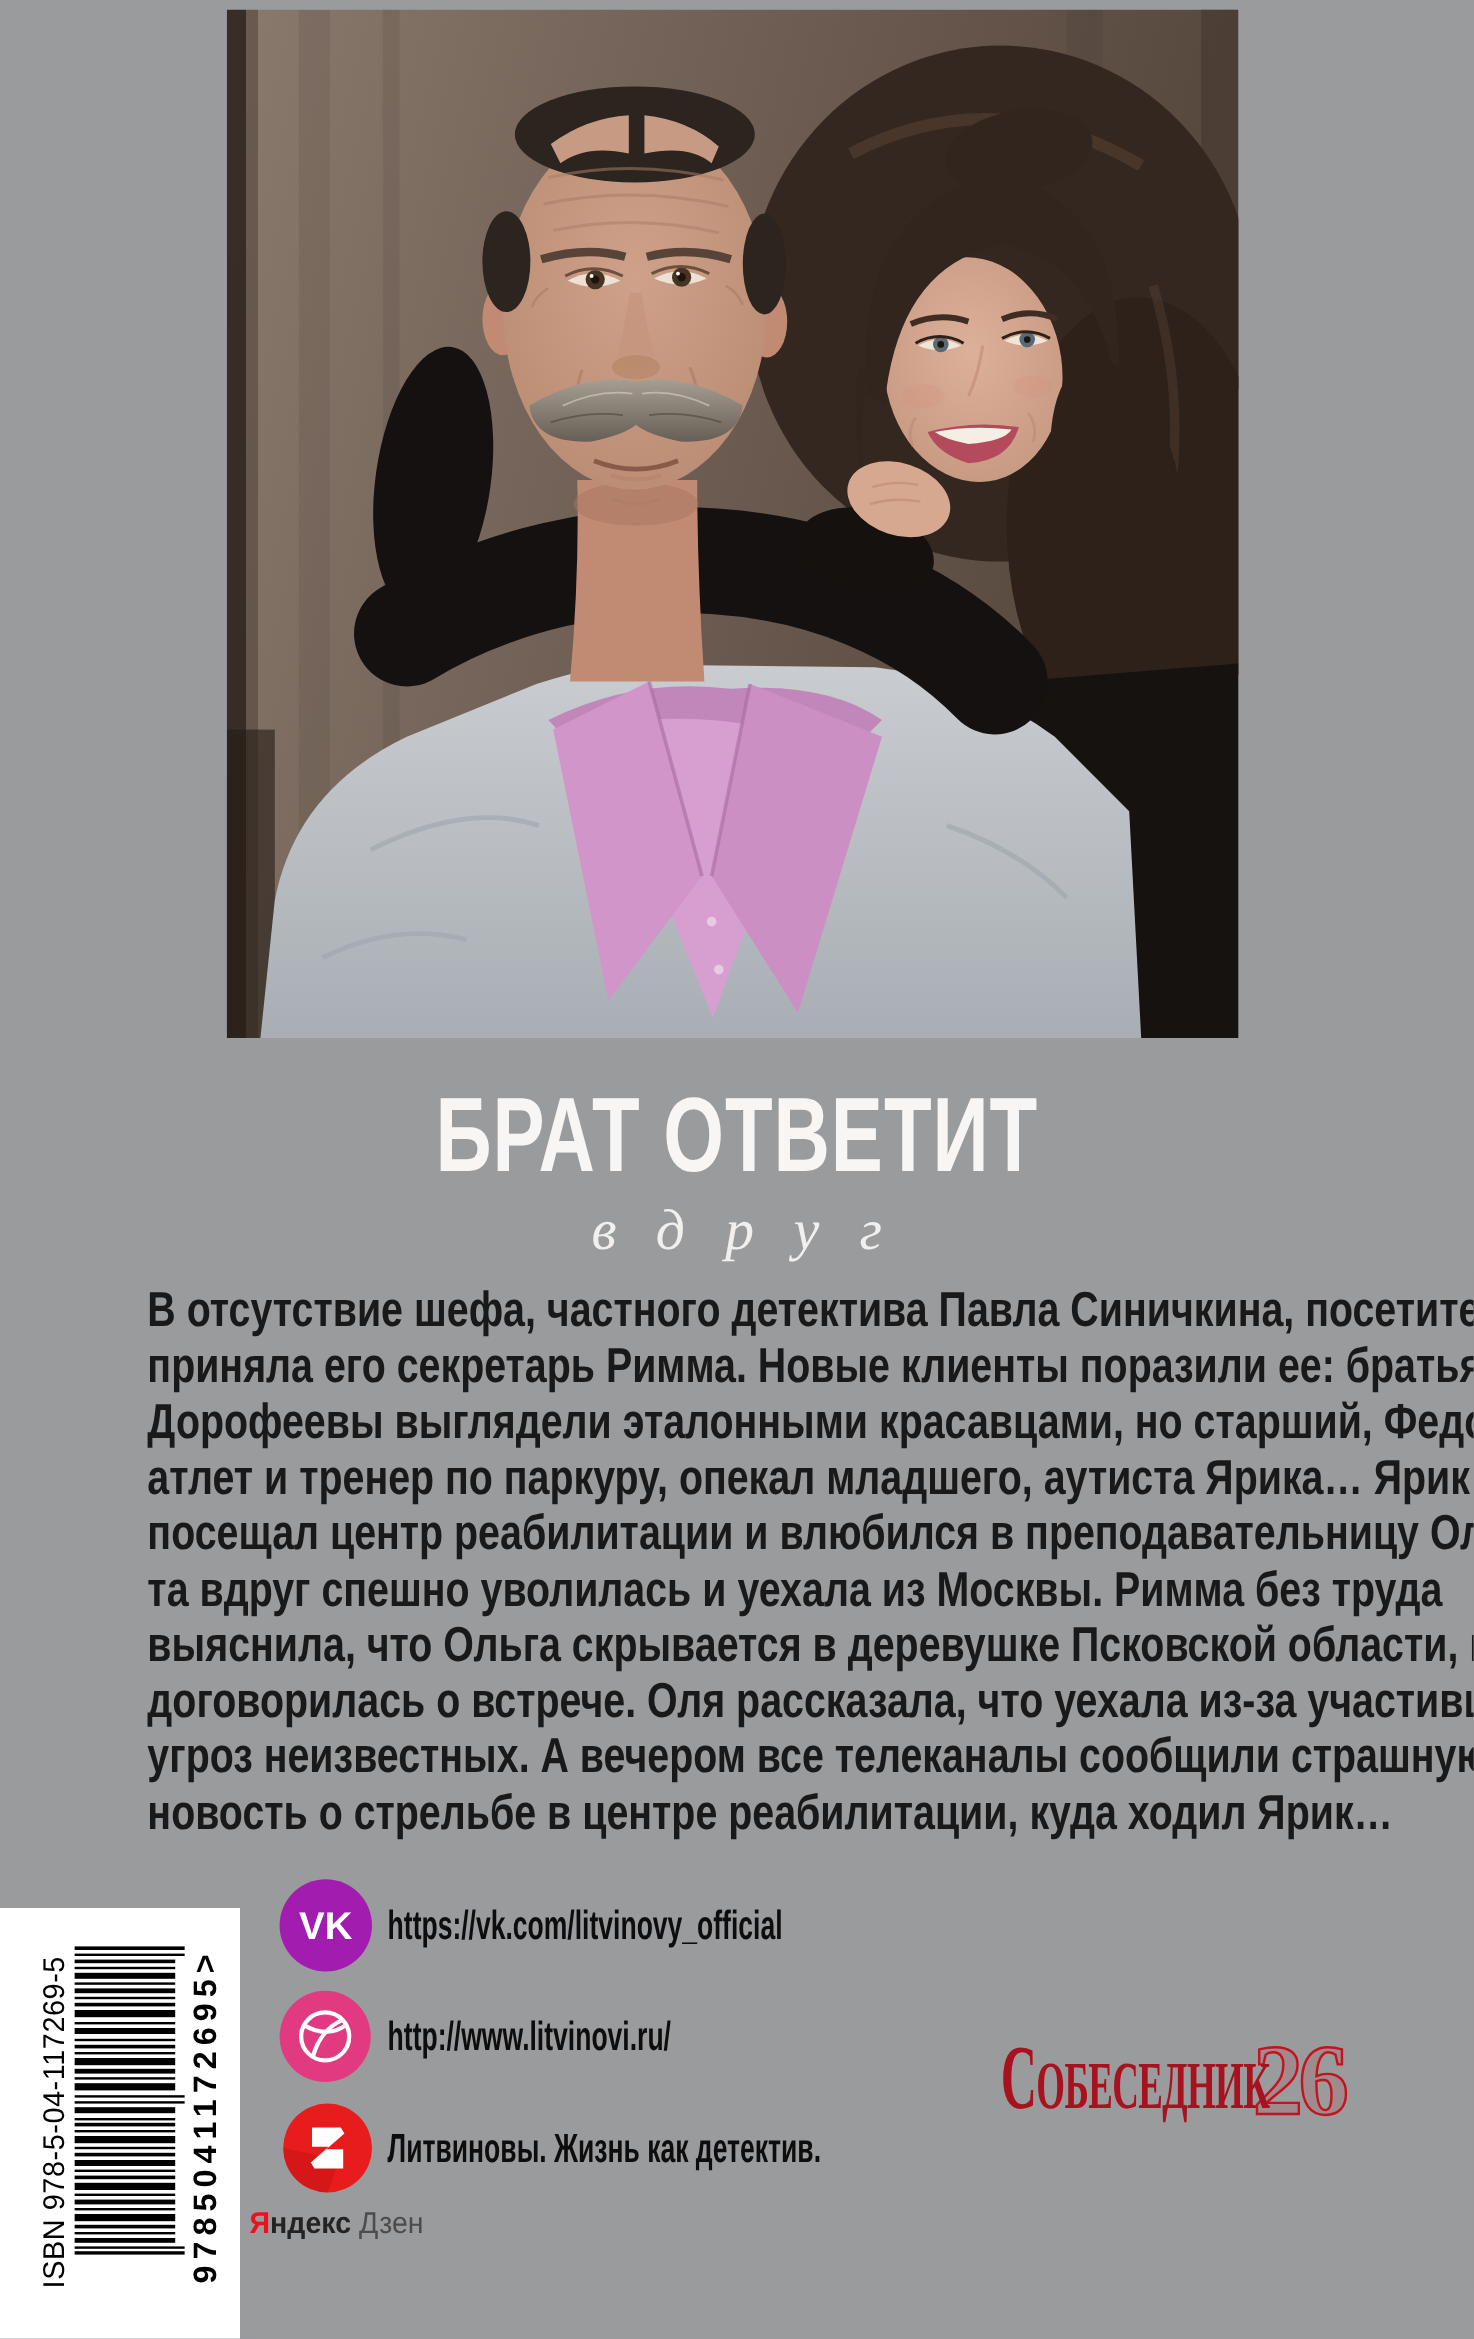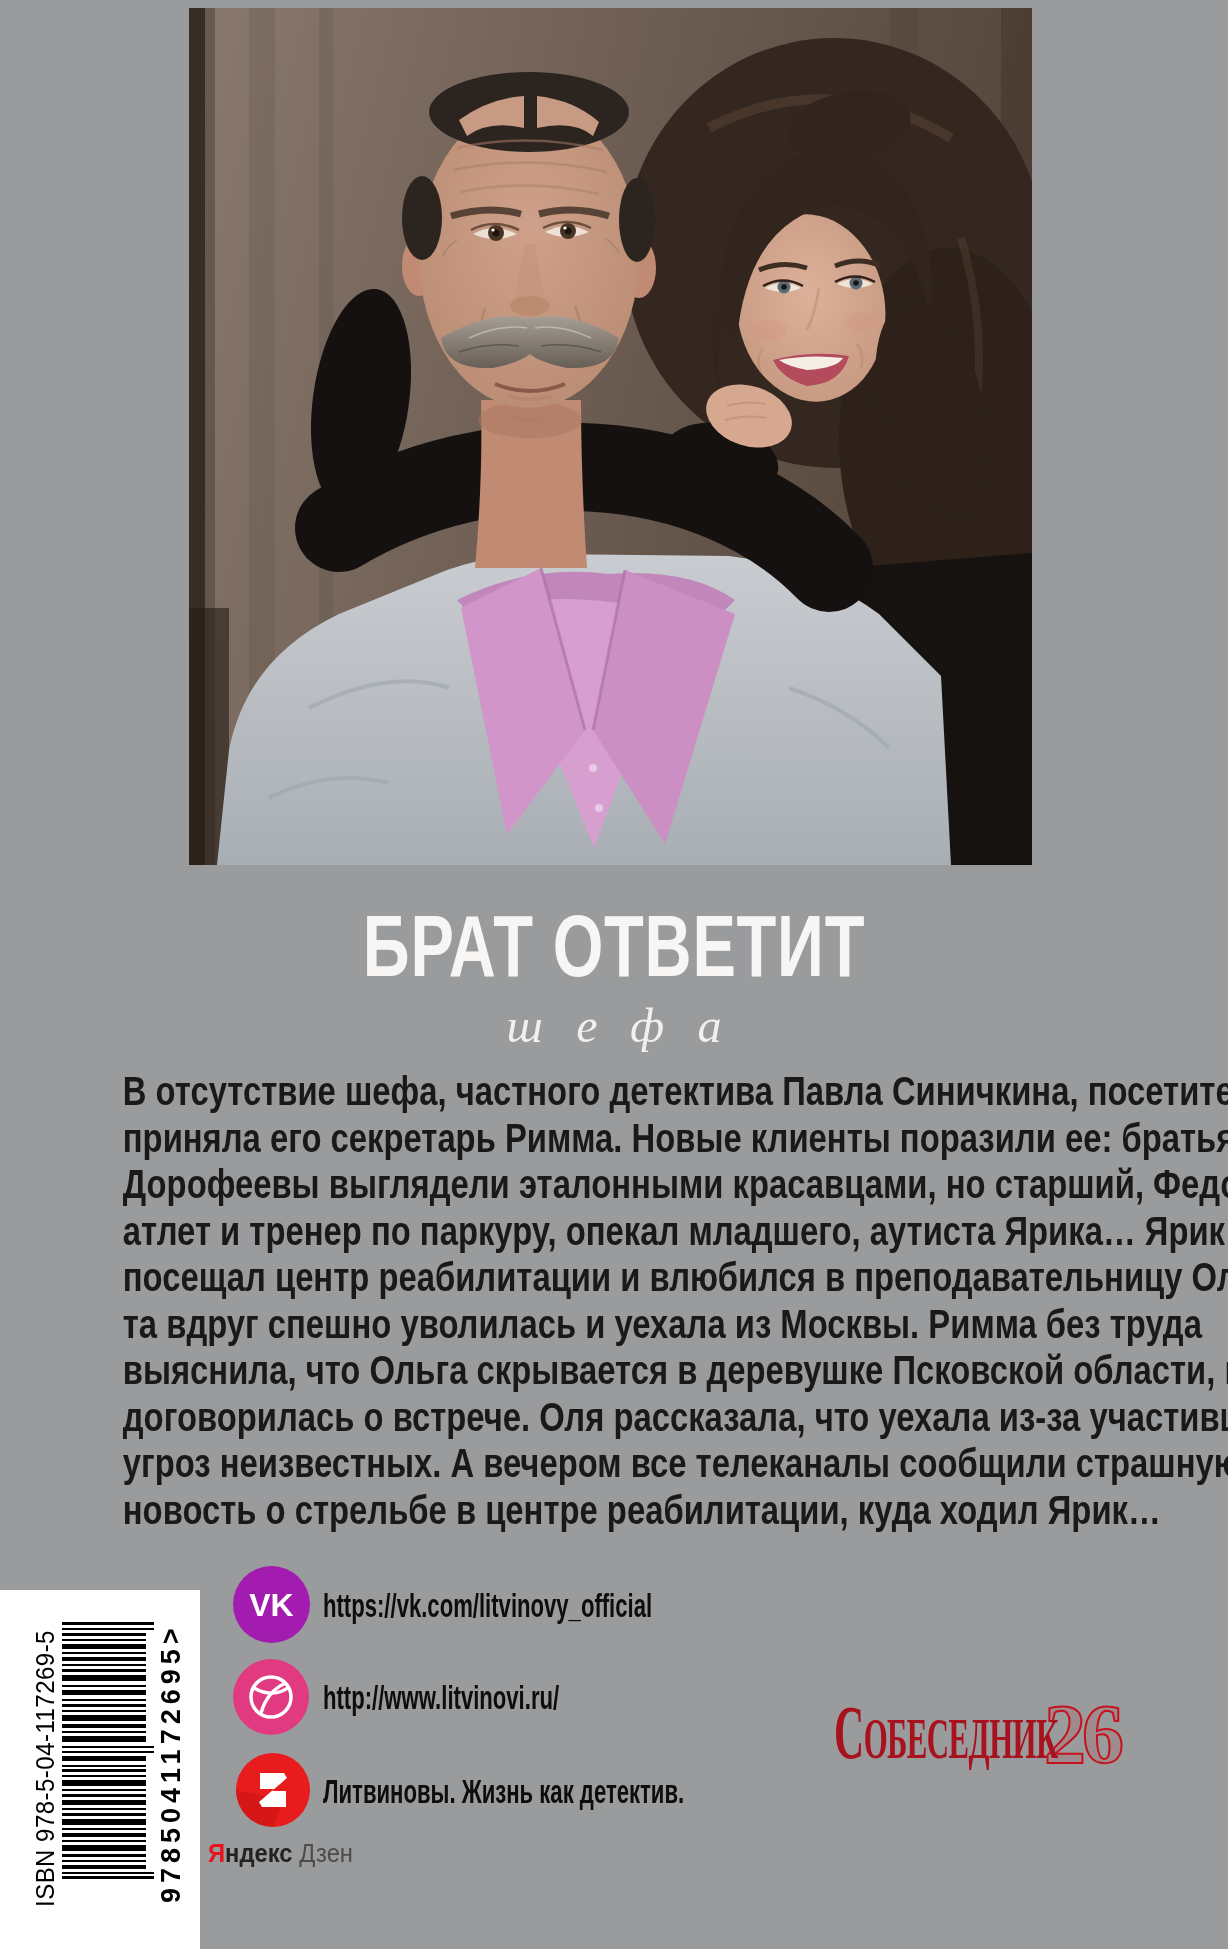--- a/index.html
+++ b/index.html
@@ -195,21 +195,21 @@
     <path d="M574,340 Q566,352 572,364" stroke="#bb8a74" stroke-width="2.5" fill="none" opacity="0.6"></path>
     <path d="M668,336 Q676,348 672,360" stroke="#bb8a74" stroke-width="2.5" fill="none" opacity="0.6"></path>
     <ellipse cx="532" cy="452" rx="58" ry="36" fill="#15110e" transform="rotate(12 532 452)"></ellipse>
     <ellipse cx="560" cy="408" rx="44" ry="30" fill="#d7a890" transform="rotate(18 560 408)"></ellipse>
     <path d="M538,398 Q556,392 576,396" stroke="#b9886f" stroke-width="2" fill="none" opacity="0.6"></path>
     <path d="M536,412 Q556,406 578,410" stroke="#b9886f" stroke-width="2" fill="none" opacity="0.6"></path>
   </svg>
 </div>
 
 <div class="title">БРАТ ОТВЕТИТ</div>
-<div class="subtitle">шефа</div>
+<div class="subtitle">вдруг</div>
 
 <div class="synopsis">
   <div>В отсутствие шефа, частного детектива Павла Синичкина, посетителей</div>
   <div>приняла его секретарь Римма. Новые клиенты поразили ее: братья</div>
   <div>Дорофеевы выглядели эталонными красавцами, но старший, Федор,</div>
   <div>атлет и тренер по паркуру, опекал младшего, аутиста Ярика… Ярик</div>
   <div>посещал центр реабилитации и влюбился в преподавательницу Ольгу, а</div>
   <div>та вдруг спешно уволилась и уехала из Москвы. Римма без труда</div>
   <div>выяснила, что Ольга скрывается в деревушке Псковской области, и</div>
   <div>договорилась о встрече. Оля рассказала, что уехала из-за участившихся</div>

